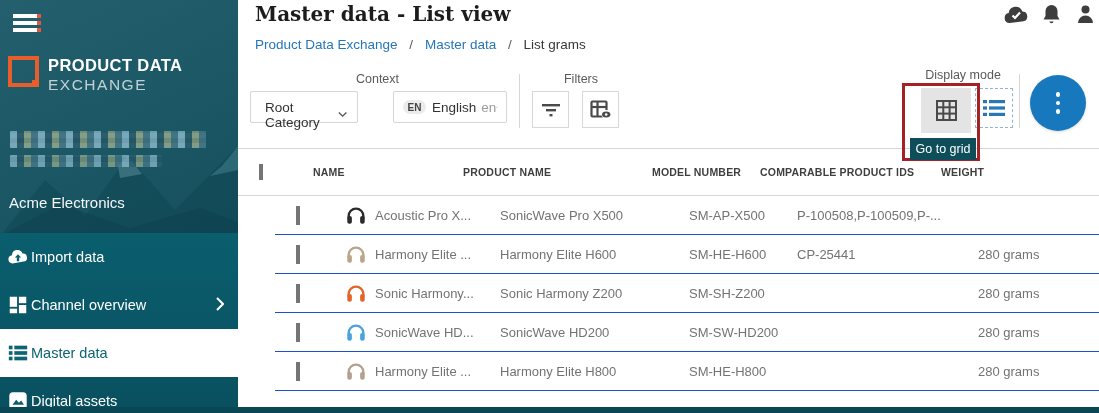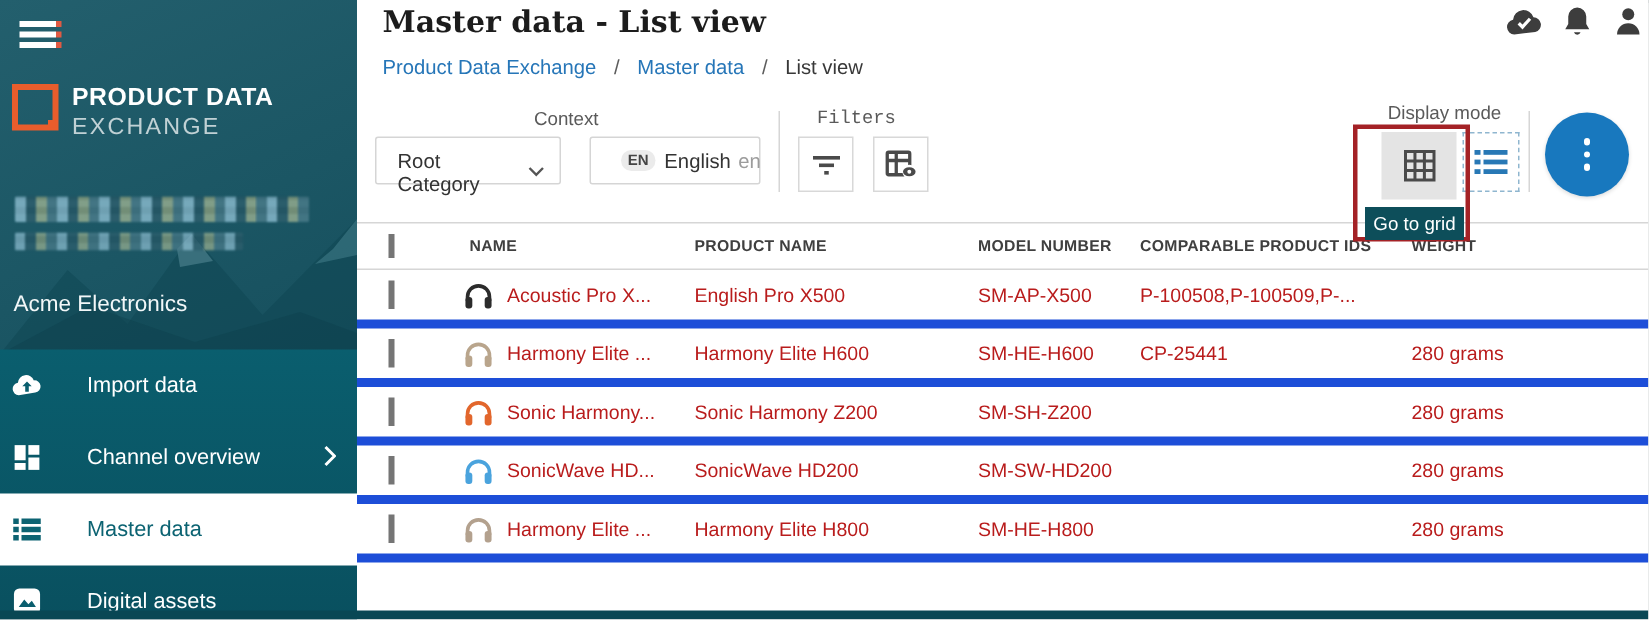--- a/index.html
+++ b/index.html
@@ -31,46 +31,46 @@
       repeating-linear-gradient(90deg, rgba(140,190,210,.75) 0 7px, rgba(40,90,105,.8) 7px 14px, rgba(190,200,150,.55) 14px 21px, rgba(70,120,135,.8) 21px 28px),
       repeating-linear-gradient(0deg, rgba(255,255,255,.12) 0 5px, rgba(0,0,0,.18) 5px 10px);
   }
   .redact.r1 { left:10px; top:131px; width:196px; height:17px; }
   .redact.r2 { left:10px; top:155px; width:152px; height:12px; opacity:.9; }
   .company { position:absolute; left:9px; top:194px; font-size:15px; color:#f2f7f8; }
   .menu { position:absolute; left:0; top:233px; width:100%;
     background:linear-gradient(#0a5e6e,#094f5e); }
   .menu-item { position:relative; height:48px; display:flex; align-items:center; cursor:pointer; }
   .menu-item .mi-icon { width:22px; height:22px; margin-left:7px; flex:none; }
-  .menu-item .mi-label { margin-left:29px; font-size:14.5px; color:#fff; }
+  .menu-item .mi-label { margin-left:2px; font-size:14.5px; color:#fff; }
   .menu-item.active { background:#ffffff; }
   .menu-item.active .mi-label { color:#0c6372; }
   .menu-item .chev { position:absolute; right:14px; top:16px; width:8px; height:14px; }
   .bottom-bar { position:absolute; left:0; bottom:0; width:100%; height:6px; background:#094754; z-index:9; }
 
   
   .main { position:absolute; left:238px; top:0; right:0; bottom:0; background:#fff; }
   .page-title { position:absolute; left:17px; top:2px; font-family:"DejaVu Serif","Liberation Serif",serif;
     font-size:20px; font-weight:bold; color:#1c1c1c; }
   .breadcrumb { position:absolute; left:17px; top:37px; font-size:13.5px; color:#4a4a4a; }
   .breadcrumb .lnk { color:#2676b8; cursor:pointer;margin-top:35px; }
   .breadcrumb .sep { color:#5c5c5c; margin:0 8px; }
   .breadcrumb .cur { color:#383838; }
   .tico { position:absolute; color:#3d3d3d; cursor:pointer; }
   .tico.cloud { left:765px; top:6px; } .tico.bell { left:803px; top:3px; } .tico.person { left:838px; top:4px; }
 
   
   .tb-label { position:absolute; font-size:12.5px; color:#5a5a5a; text-align:center; }
   .lab-context { left:10px; top:72px; width:259px; }
-  .lab-filters { left:288px; top:72px; width:90px;font-family:Liberation Mono, monospace; }
+  .lab-filters { left:298px; top:72px; width:90px; }
   .lab-display { left:677px; top:68px; width:96px; }
   .dropdown { position:absolute; top:91px; height:32px; border:1px solid #d5d5d5; border-radius:2px;
     background:#fff; display:flex; align-items:center; font-size:13.5px; color:#333; cursor:pointer; }
-  .dd-cat { left:12px; width:124px; padding:15px 10px 0 14px; }
-  .dd-lang { left:155px; width:114px; padding:0 8px 0 20px; }
+  .dd-cat { left:12px; width:108px; padding:15px 10px 0 14px; }
+  .dd-lang { left:155px; width:114px; padding:0 8px 0 9px; }
   .dd-caret { margin-left:auto; }
   .lang-badge { background:#ebebeb; color:#444; font-size:10px; font-weight:bold; border-radius:8px;
     padding:1.5px 4.5px; margin-right:6px; }
   .lang-code { color:#9c9c9c; margin-left:5px; }
   .vdiv { position:absolute; top:74px; width:1px; height:54px; background:#d6d6d6; }
   .vdiv.d1 { left:281px; } .vdiv.d2 { left:781px; }
   .icon-btn { position:absolute; top:91px; width:37px; height:37px; border:1px solid #d8d8d8;
     background:#fff; display:flex; align-items:center; justify-content:center; cursor:pointer; }
   .btn-filter { left:294px; } .btn-columns { left:344px; }
   .btn-grid { position:absolute; left:683px; top:88px; width:50px; height:45px; background:#e4e4e4;
@@ -84,24 +84,24 @@
 
   
   .annotation { position:absolute; left:664px; top:83px; width:78px; height:78px;
     border:3px solid #a42226; z-index:8; pointer-events:none; }
   .tooltip { position:absolute; left:672px; top:138px; width:66px; height:22px; z-index:8;
     background:#0d4e5a; color:#fff; font-size:12.5px; display:flex; align-items:center; justify-content:center; }
 
   
   .table { position:absolute; left:0; right:0; top:148px; }
   .trow { display:grid; grid-template-columns:70px 155px 189px 108px 181px 1fr; align-items:center; }
-  .thead { height:32px; border-top:1px solid #d6d6d6; border-bottom:1px solid #d6d6d6;
+  .thead { height:48px; border-top:1px solid #d6d6d6; border-bottom:1px solid #d6d6d6;
     font-size:10.5px; font-weight:bold; letter-spacing:.2px; color:#3f3f3f; }
   .thead .cname { padding-left:5px; }
-  .tbody .trow { height:39px; border-bottom:6px solid #1d4ed8; font-size:13px; color:#b91c1c; }
+  .tbody .trow { height:39px; border-bottom:1px solid #1d4ed8; font-size:13px; color:#737373;margin-left:37px; }
   .cbx { width:17px; height:17px; border:2px solid #757575; background:#fff; margin-left:21px; cursor:pointer; }
   .namecell { display:flex; align-items:center; }
   .hp { width:22px; height:22px; flex:none; margin-right:8px; }
   .svgi { display:block; }
 </style>
 </head>
 <body>
 
 <div class="page">
 
@@ -183,21 +183,21 @@
 
   <div class="main">
 
     <div class="page-title">Master data - List view</div>
 
     <div class="breadcrumb">
       <span class="lnk">Product Data Exchange</span>
       <span class="sep">/</span>
       <span class="lnk">Master data</span>
       <span class="sep">/</span>
-      <span class="cur">List view</span>
+      <span class="cur">List grams</span>
     </div>
 
     <div class="tico cloud">
       <svg width="27" height="18" viewBox="0 0 27 18" class="svgi">
         <path d="M6.5 17 a5 5 0 0 1 -.8 -9.9 A7 7 0 0 1 19.3 5.5 a5 5 0 0 1 1.2 9.85 z" fill="#3d3d3d"></path>
         <polyline points="9.5,9.5 12,12 17,6.5" fill="none" stroke="#ffffff" stroke-width="2.2"></polyline>
       </svg>
     </div>
     <div class="tico bell">
       <svg width="21" height="23" viewBox="0 0 21 23" class="svgi">
@@ -304,21 +304,21 @@
   <div class="trow">
     <div><span class="cbx"></span></div>
     <div class="namecell">
       <svg class="hp svgi" viewBox="0 0 24 24" style="color: rgb(43, 43, 43);">
         <path d="M4 16 v-3 a8 8 0 0 1 16 0 v3" fill="none" stroke="currentColor" stroke-width="2.6"></path>
         <rect x="2.5" y="13" width="5" height="8.5" rx="2.2" fill="currentColor"></rect>
         <rect x="16.5" y="13" width="5" height="8.5" rx="2.2" fill="currentColor"></rect>
       </svg>
       <span>Acoustic Pro X...</span>
     </div>
-    <div>English Pro X500</div>
+    <div>SonicWave Pro X500</div>
     <div>SM-AP-X500</div>
     <div>P-100508,P-100509,P-...</div>
   </div>
 
   <div class="trow">
     <div><span class="cbx"></span></div>
     <div class="namecell">
       <svg class="hp svgi" viewBox="0 0 24 24" style="color: rgb(185, 165, 140);">
         <path d="M4 16 v-3 a8 8 0 0 1 16 0 v3" fill="none" stroke="currentColor" stroke-width="2.6"></path>
         <rect x="2.5" y="13" width="5" height="8.5" rx="2.2" fill="currentColor"></rect>

